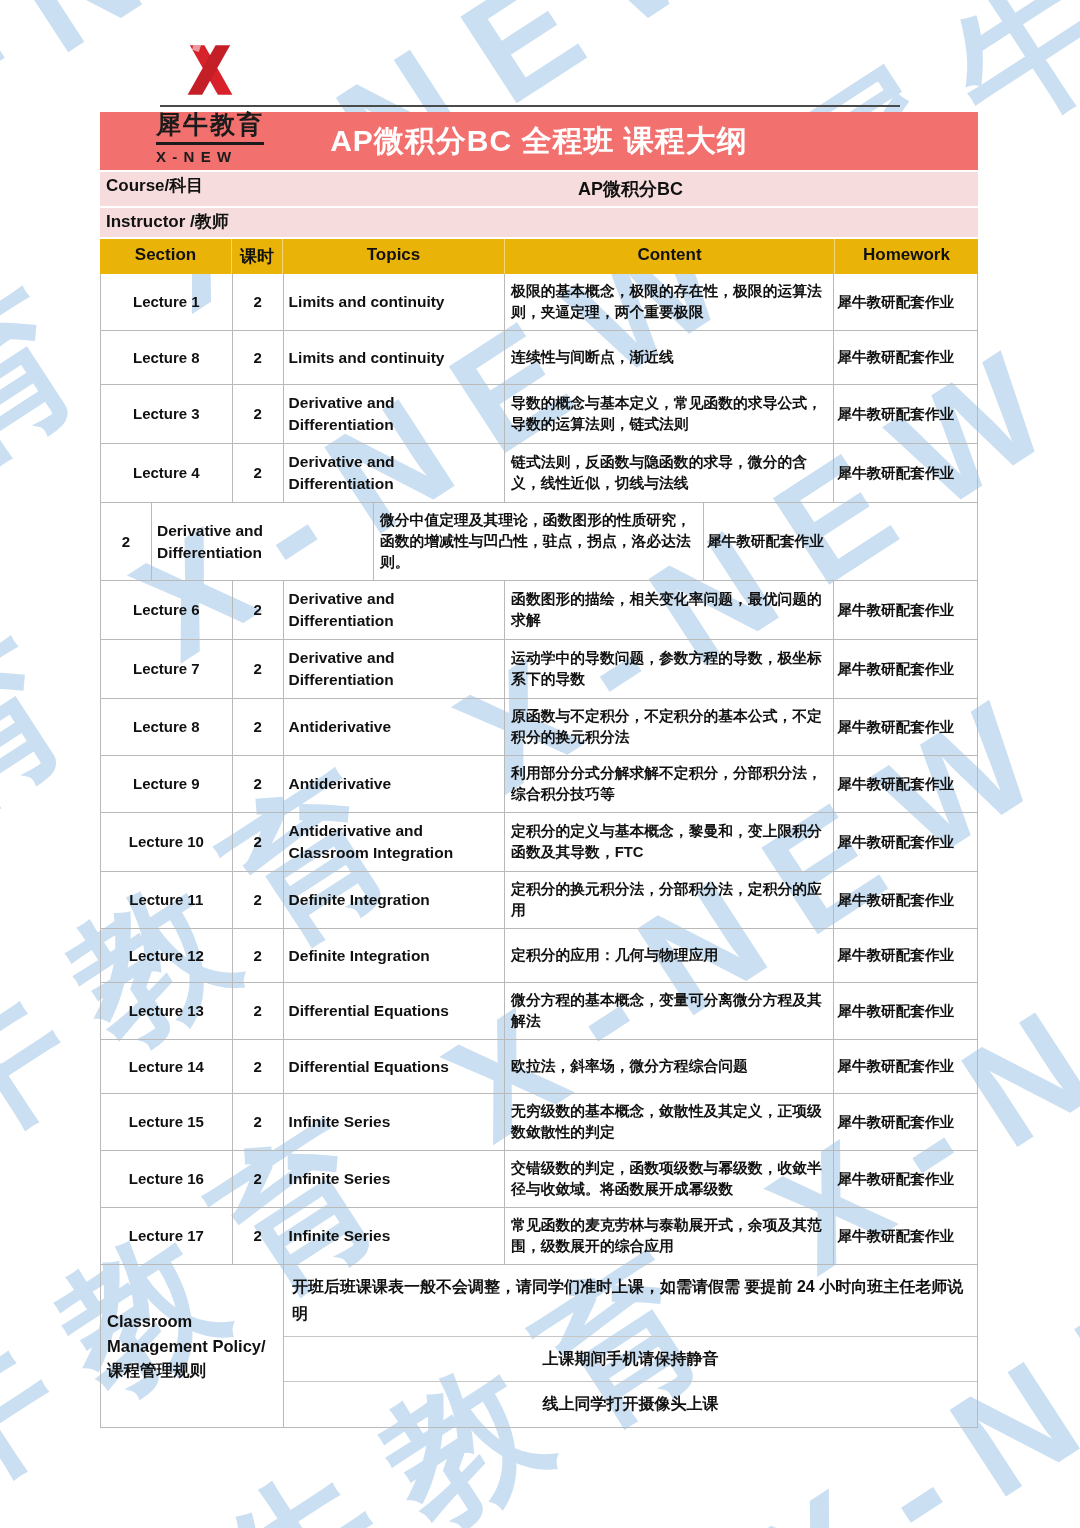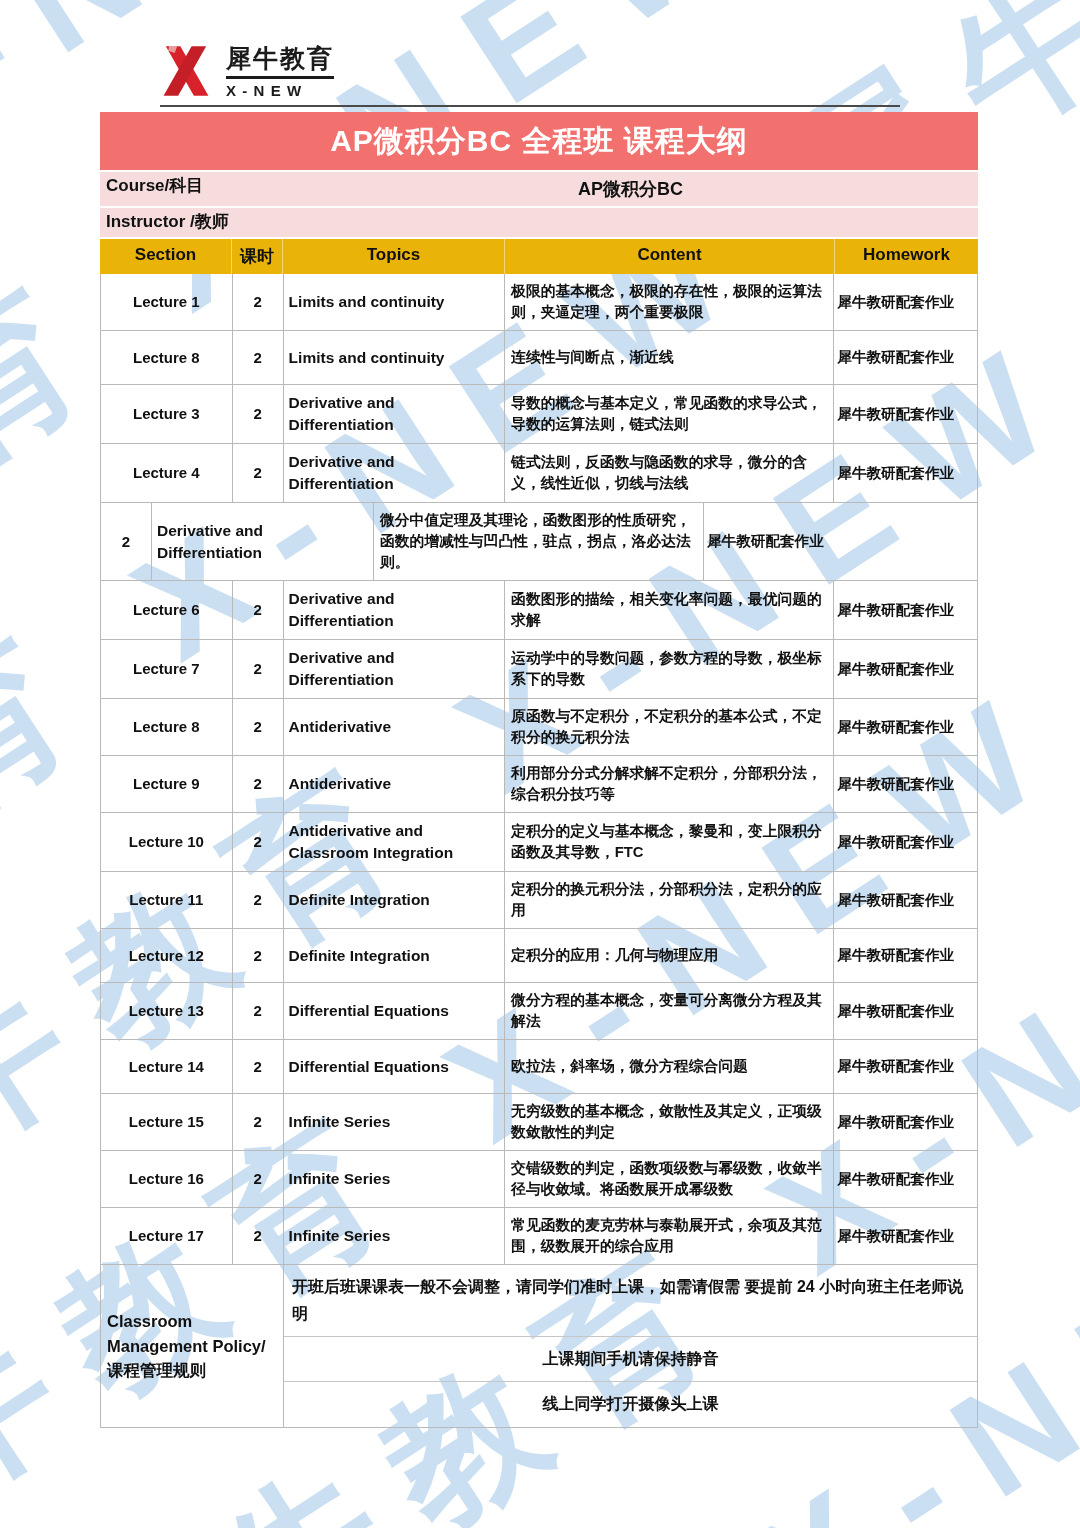--- a/index.html
+++ b/index.html
@@ -13,21 +13,21 @@
   
   .watermark {
     position:absolute; left:-450px; top:-350px; width:2300px; height:2500px;
     transform:rotate(-33deg); z-index:0; pointer-events:none;
     color:#cbdff2; font-weight:900;
   }
   .wm-row { font-size:150px; line-height:287px; letter-spacing:40px; white-space:nowrap; }
   .wm-row:nth-child(even){ padding-left:200px; }
 
   
-  .logo { position:absolute; left:156px; top:42px; display:flex; align-items:center; gap:10px; z-index:2; }
+  .logo { position:absolute; left:156px; top:42px; display:flex; align-items:center; gap:10px; z-index:2;flex-direction:column; }
   .logo-x { width:60px; height:56px; }
   .logo-cn { font-size:25px; font-weight:900; letter-spacing:2px; color:#1b1b1b;
              border-bottom:3px solid #1b1b1b; padding-bottom:1px; }
   .logo-en { font-size:15px; font-weight:700; letter-spacing:0.42em; color:#1b1b1b; margin-top:3px; }
   .header-rule { position:absolute; left:160px; top:105px; width:740px; height:2px; background:#4a4a4a; z-index:2; }
 
   
   .doc { position:absolute; left:100px; top:112px; width:878px; z-index:1; }
 
   .title-bar {

